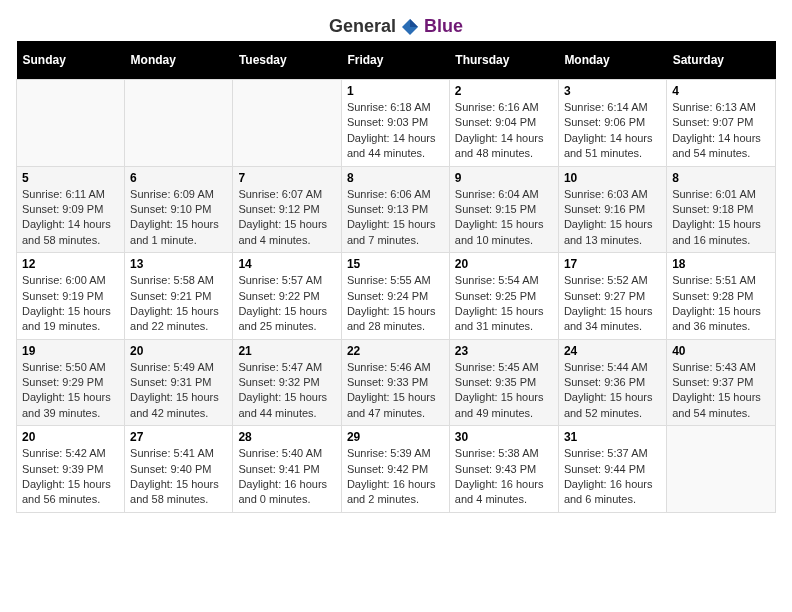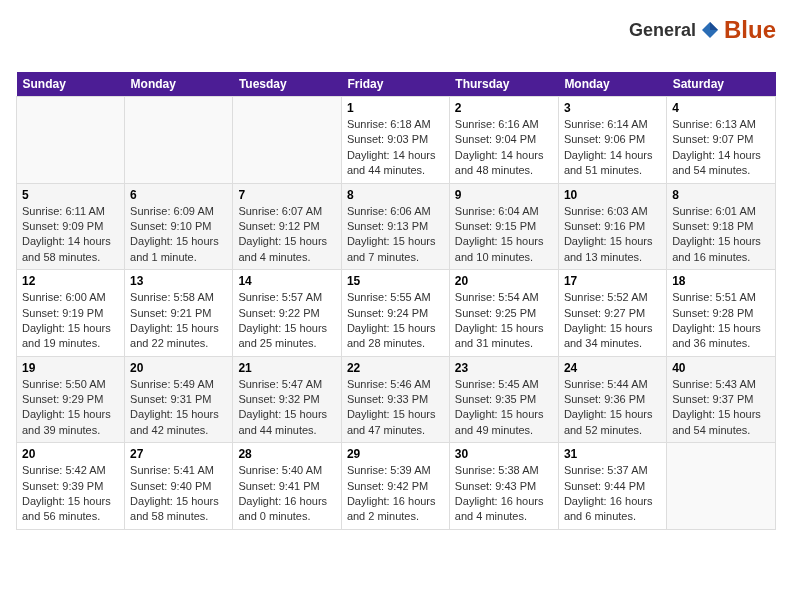--- a/index.html
+++ b/index.html
@@ -5,38 +5,38 @@
     * { box-sizing: border-box; margin: 0; padding: 0; }
     body {
       font-family: Arial, sans-serif;
       background: #fff;
       width: 792px;
       min-height: 612px;
       padding: 16px;
     }
     .header {
       display: flex;
-      justify-content: flex-end;
+      justify-content: center;
       align-items: flex-start;
-      margin-bottom: 28px;
+      margin-bottom: 4px;
     }
     .logo {
       display: flex;
       align-items: center;
       gap: 2px;
     }
     .logo-text-general {
       font-size: 18px;
       font-weight: bold;
       color: #333;
     }
     .logo-text-blue {
-      font-size: 24px;
-      font-weight: bold;
-      color: #c2410c;
+      font-size: 18px;
+      font-weight: bold;
+      color: #701a75;
     }
     .logo-icon {
       width: 20px;
       height: 20px;
       margin-left: 2px;
     }
     .title-block {
       text-align: right;
     }
     .month-title {
@@ -47,24 +47,24 @@
     .location-title {
       font-size: 14px;
       color: #555;
     }
     table {
       width: 100%;
       border-collapse: collapse;
       font-size: 10.5px;
     }
     thead tr th {
-      background-color: #4c1d95;
+      background-color: #000000;
       color: #fff;
       text-align: left;
-      padding: 5px 6px;
+      padding: 12px 6px;
       font-size: 12px;
       font-weight: bold;
     }
     tbody tr td {
       border: 1px solid #ddd;
       vertical-align: top;
       padding: 4px 5px;
       width: 113px;
       min-height: 80px;
       background: #fff;

